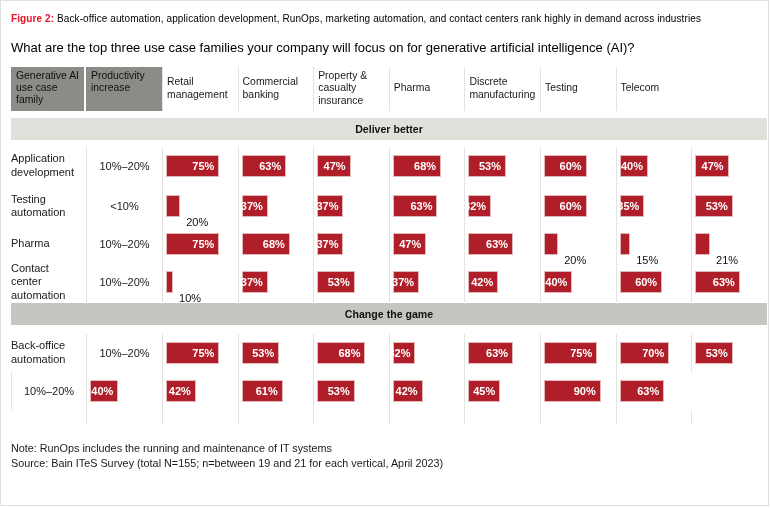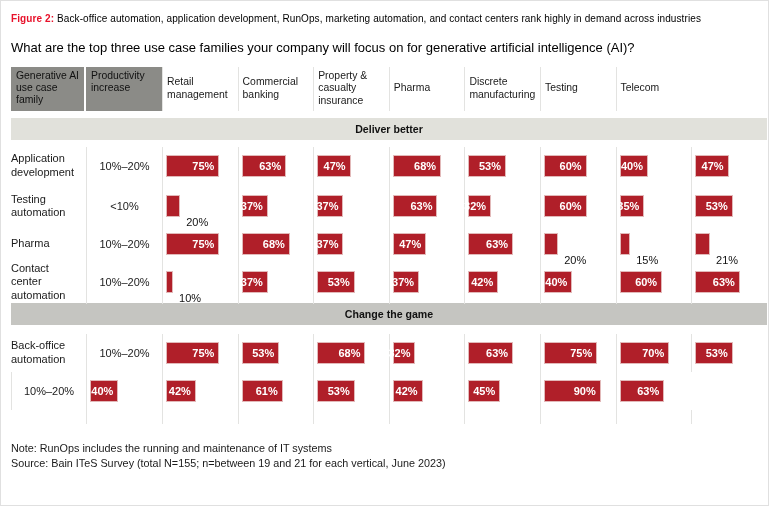--- a/index.html
+++ b/index.html
@@ -353,16 +353,16 @@
           <div class="spacer-cell"></div>
           <div class="spacer-cell"></div>
           <div class="spacer-cell"></div>
           <div class="spacer-cell"></div>
           <div class="spacer-cell"></div>
         </div>
       </div>
 
     <div class="notes">
       <div>Note: RunOps includes the running and maintenance of IT systems</div>
-      <div>Source: Bain ITeS Survey (total N=155; n=between 19 and 21 for each vertical, June 2023)</div>
+      <div>Source: Bain ITeS Survey (total N=155; n=between 19 and 21 for each vertical, April 2023)</div>
     </div>
   </div>
 </div>
 
 </body></html>

